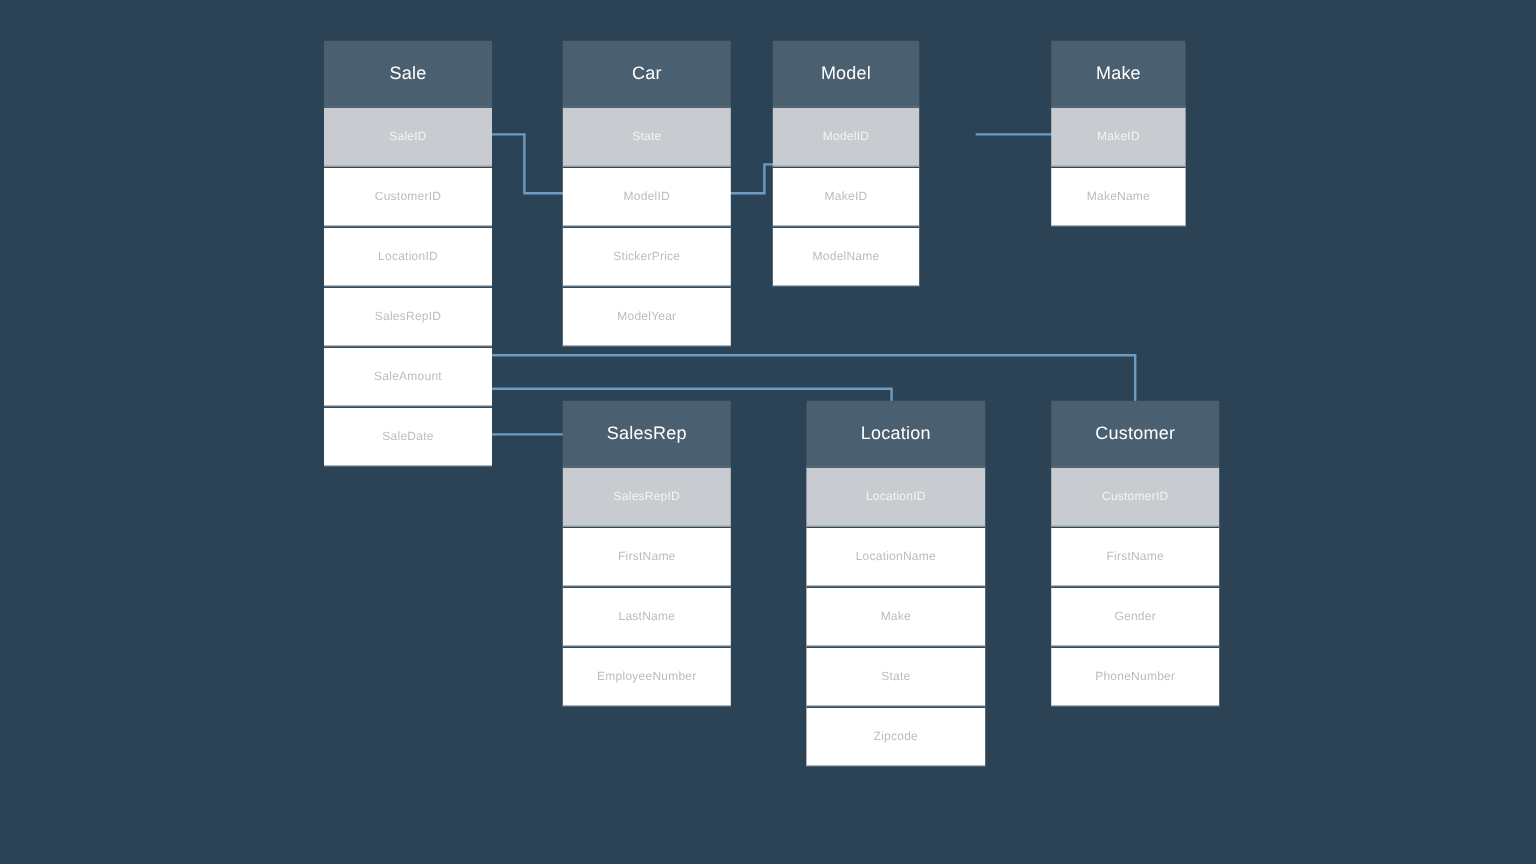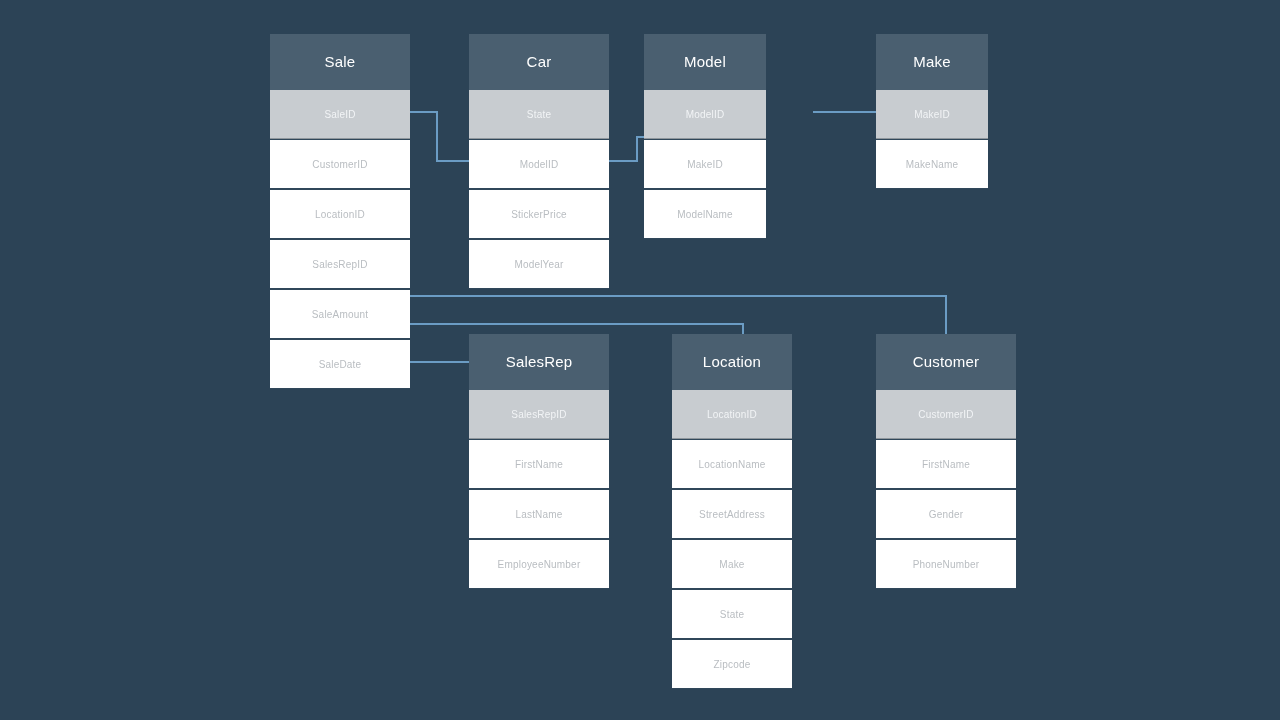--- a/index.html
+++ b/index.html
@@ -101,25 +101,24 @@
         <div class="field pk">MakeID</div>
         <div class="field last">MakeName</div>
       </div>
       <div class="entity" style="left: 469px; top: 334px; width: 140px;">
         <div class="entity-header">SalesRep</div>
         <div class="field pk">SalesRepID</div>
         <div class="field">FirstName</div>
         <div class="field">LastName</div>
         <div class="field last">EmployeeNumber</div>
       </div>
-      <div class="entity" style="left: 672px; top: 334px; width: 120px;">
+      <div class="entity" style="left: 672px; top: 334px; width: 149px;">
         <div class="entity-header">Location</div>
         <div class="field pk">LocationID</div>
         <div class="field">LocationName</div>
-        <div class="field">StreetAddress</div>
         <div class="field">Make</div>
         <div class="field">State</div>
         <div class="field last">Zipcode</div>
       </div>
       <div class="entity" style="left: 876px; top: 334px; width: 140px;">
         <div class="entity-header">Customer</div>
         <div class="field pk">CustomerID</div>
         <div class="field">FirstName</div>
         <div class="field">Gender</div>
         <div class="field last">PhoneNumber</div>

